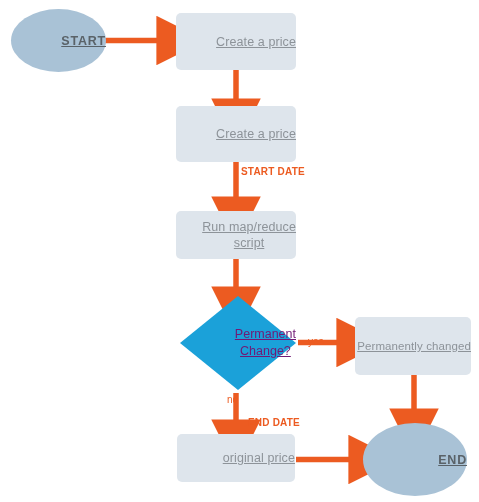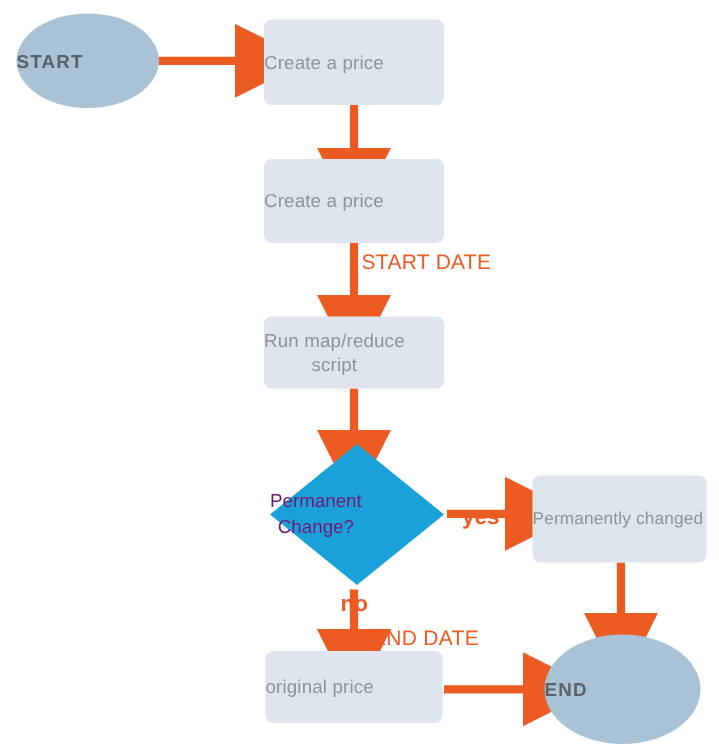--- a/index.html
+++ b/index.html
@@ -19,23 +19,24 @@
     position: absolute;
     left: 0;
     top: 0;
     width: 479px;
     height: 502px;
   }
   .node {
     position: absolute;
     display: flex;
     align-items: center;
-    justify-content: flex-start;
+    justify-content: flex-end;
     text-align: center;
     box-sizing: border-box;
+    text-decoration: underline;
   }
   .proc {
     background: #dee5ec;
     border-radius: 5px;
     color: #8d9399;
     font-size: 12.5px;
     line-height: 16px;
     letter-spacing: 0.1px;
   }
   .terminator {
@@ -59,28 +60,28 @@
     top: 0;
     width: 100%;
     height: 100%;
     background: #1ba1d9;
     clip-path: polygon(50% 0%, 100% 50%, 50% 100%, 0% 50%);
     z-index: -1;
   }
   .edge-label {
     position: absolute;
     color: #ec5b21;
-    font-size: 14px;
-    font-weight: normal;
+    font-size: 10px;
+    font-weight: bold;
     white-space: nowrap;
     letter-spacing: 0.2px;
   }
   .edge-label.small {
-    font-size: 15px;
-    font-weight: bold;
+    font-size: 10px;
+    font-weight: normal;
     letter-spacing: 0;
   }
   .label-inner { display: block; }
 </style>
 </head>
 <body>
 
 <div id="canvas">
 
   <svg id="wires" viewBox="0 0 479 502">

